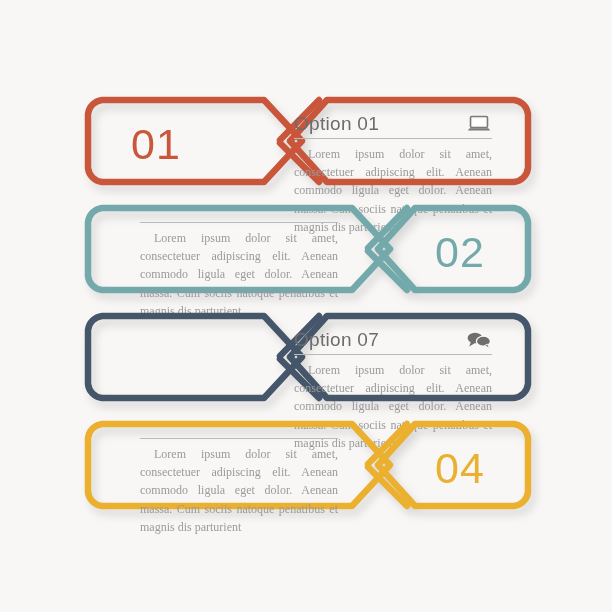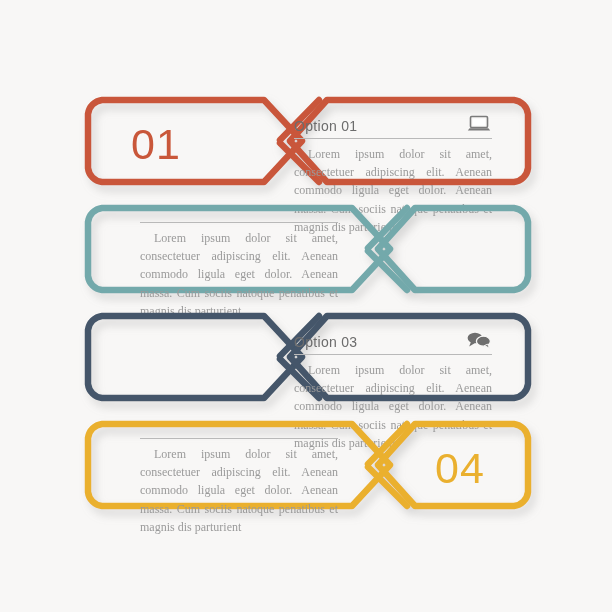--- a/index.html
+++ b/index.html
@@ -72,21 +72,21 @@
   .content-right { left: 206px; }
   .content-left  { left: 52px; }
 
   .head {
     display: flex;
     align-items: flex-end;
     justify-content: space-between;
     height: 24px;
   }
   .opt-title {
-    font-size: 14px;
+    font-size: 19px;
     font-weight: 400;
     color: #6c6c6c;
     letter-spacing: 0.3px;
     line-height: 1;
     white-space: nowrap;
   }
   .icon-box {
     width: 26px;
     height: 22px;
     display: flex;
@@ -156,20 +156,21 @@
           <feDropShadow dx="4" dy="6" stdDeviation="4" flood-color="#9a9a9a" flood-opacity="0.35"></feDropShadow>
         </filter>
       </defs>
       <g filter="url(#sh2)">
         <path d="M 28 14 L 278 14 L 316 55 L 278 96 L 28 96 A 16 16 0 0 1 14 82 L 14 28 A 16 16 0 0 1 28 14 Z" fill="none" stroke="#73a9ab" stroke-width="6.5" stroke-linejoin="round"></path>
         <path d="M 341 14 L 440 14 A 16 16 0 0 1 454 28 L 454 82 A 16 16 0 0 1 440 96 L 341 96 L 304 55 Z" fill="none" stroke="#73a9ab" stroke-width="6.5" stroke-linejoin="round"></path>
         <line x1="333" y1="14" x2="294" y2="54" stroke="#73a9ab" stroke-width="6.5" stroke-linecap="round"></line>
         <line x1="333" y1="96" x2="294" y2="57" stroke="#73a9ab" stroke-width="6.5" stroke-linecap="round"></line>
       </g>
     </svg>
+    <div class="num num-right" style="color:#73a9ab">02</div>
     <div class="content content-left">
       <div class="rule"></div>
       <div class="body-text">Lorem ipsum dolor sit amet, consectetuer adipiscing elit. Aenean commodo ligula eget dolor. Aenean massa. Cum sociis natoque penatibus et magnis dis parturient</div>
     </div>
   </div>
 
   <div class="row row-3">
     <svg class="row-svg" viewBox="0 0 470 125">
       <defs>
         <filter id="sh3" x="-30%" y="-30%" width="170%" height="180%">
@@ -178,21 +179,21 @@
       </defs>
       <g filter="url(#sh3)">
         <path d="M 28 14 L 190 14 L 228 55 L 190 96 L 28 96 A 16 16 0 0 1 14 82 L 14 28 A 16 16 0 0 1 28 14 Z" fill="none" stroke="#44566a" stroke-width="6.5" stroke-linejoin="round"></path>
         <path d="M 253 14 L 440 14 A 16 16 0 0 1 454 28 L 454 82 A 16 16 0 0 1 440 96 L 253 96 L 216 55 Z" fill="none" stroke="#44566a" stroke-width="6.5" stroke-linejoin="round"></path>
         <line x1="245" y1="14" x2="206" y2="54" stroke="#44566a" stroke-width="6.5" stroke-linecap="round"></line>
         <line x1="245" y1="96" x2="206" y2="57" stroke="#44566a" stroke-width="6.5" stroke-linecap="round"></line>
       </g>
     </svg>
     <div class="content content-right">
       <div class="head">
-        <div class="opt-title">Option 03</div>
+        <div class="opt-title">Option 07</div>
         <div class="icon-box">
           <svg width="26" height="18" viewBox="0 0 26 18">
             <g fill="#6e6e6e">
               <ellipse cx="9" cy="7" rx="7.4" ry="5.2"></ellipse>
               <path d="M 5 10.8 L 3.2 15.4 L 8.6 12.2 Z"></path>
               <ellipse cx="17.4" cy="10.2" rx="7" ry="5" stroke="#f9f8f7" stroke-width="1.3"></ellipse>
               <path d="M 21.6 13.2 L 23.6 17.2 L 18.4 14.6 Z" stroke="#f9f8f7" stroke-width="1"></path>
             </g>
           </svg>
         </div>

